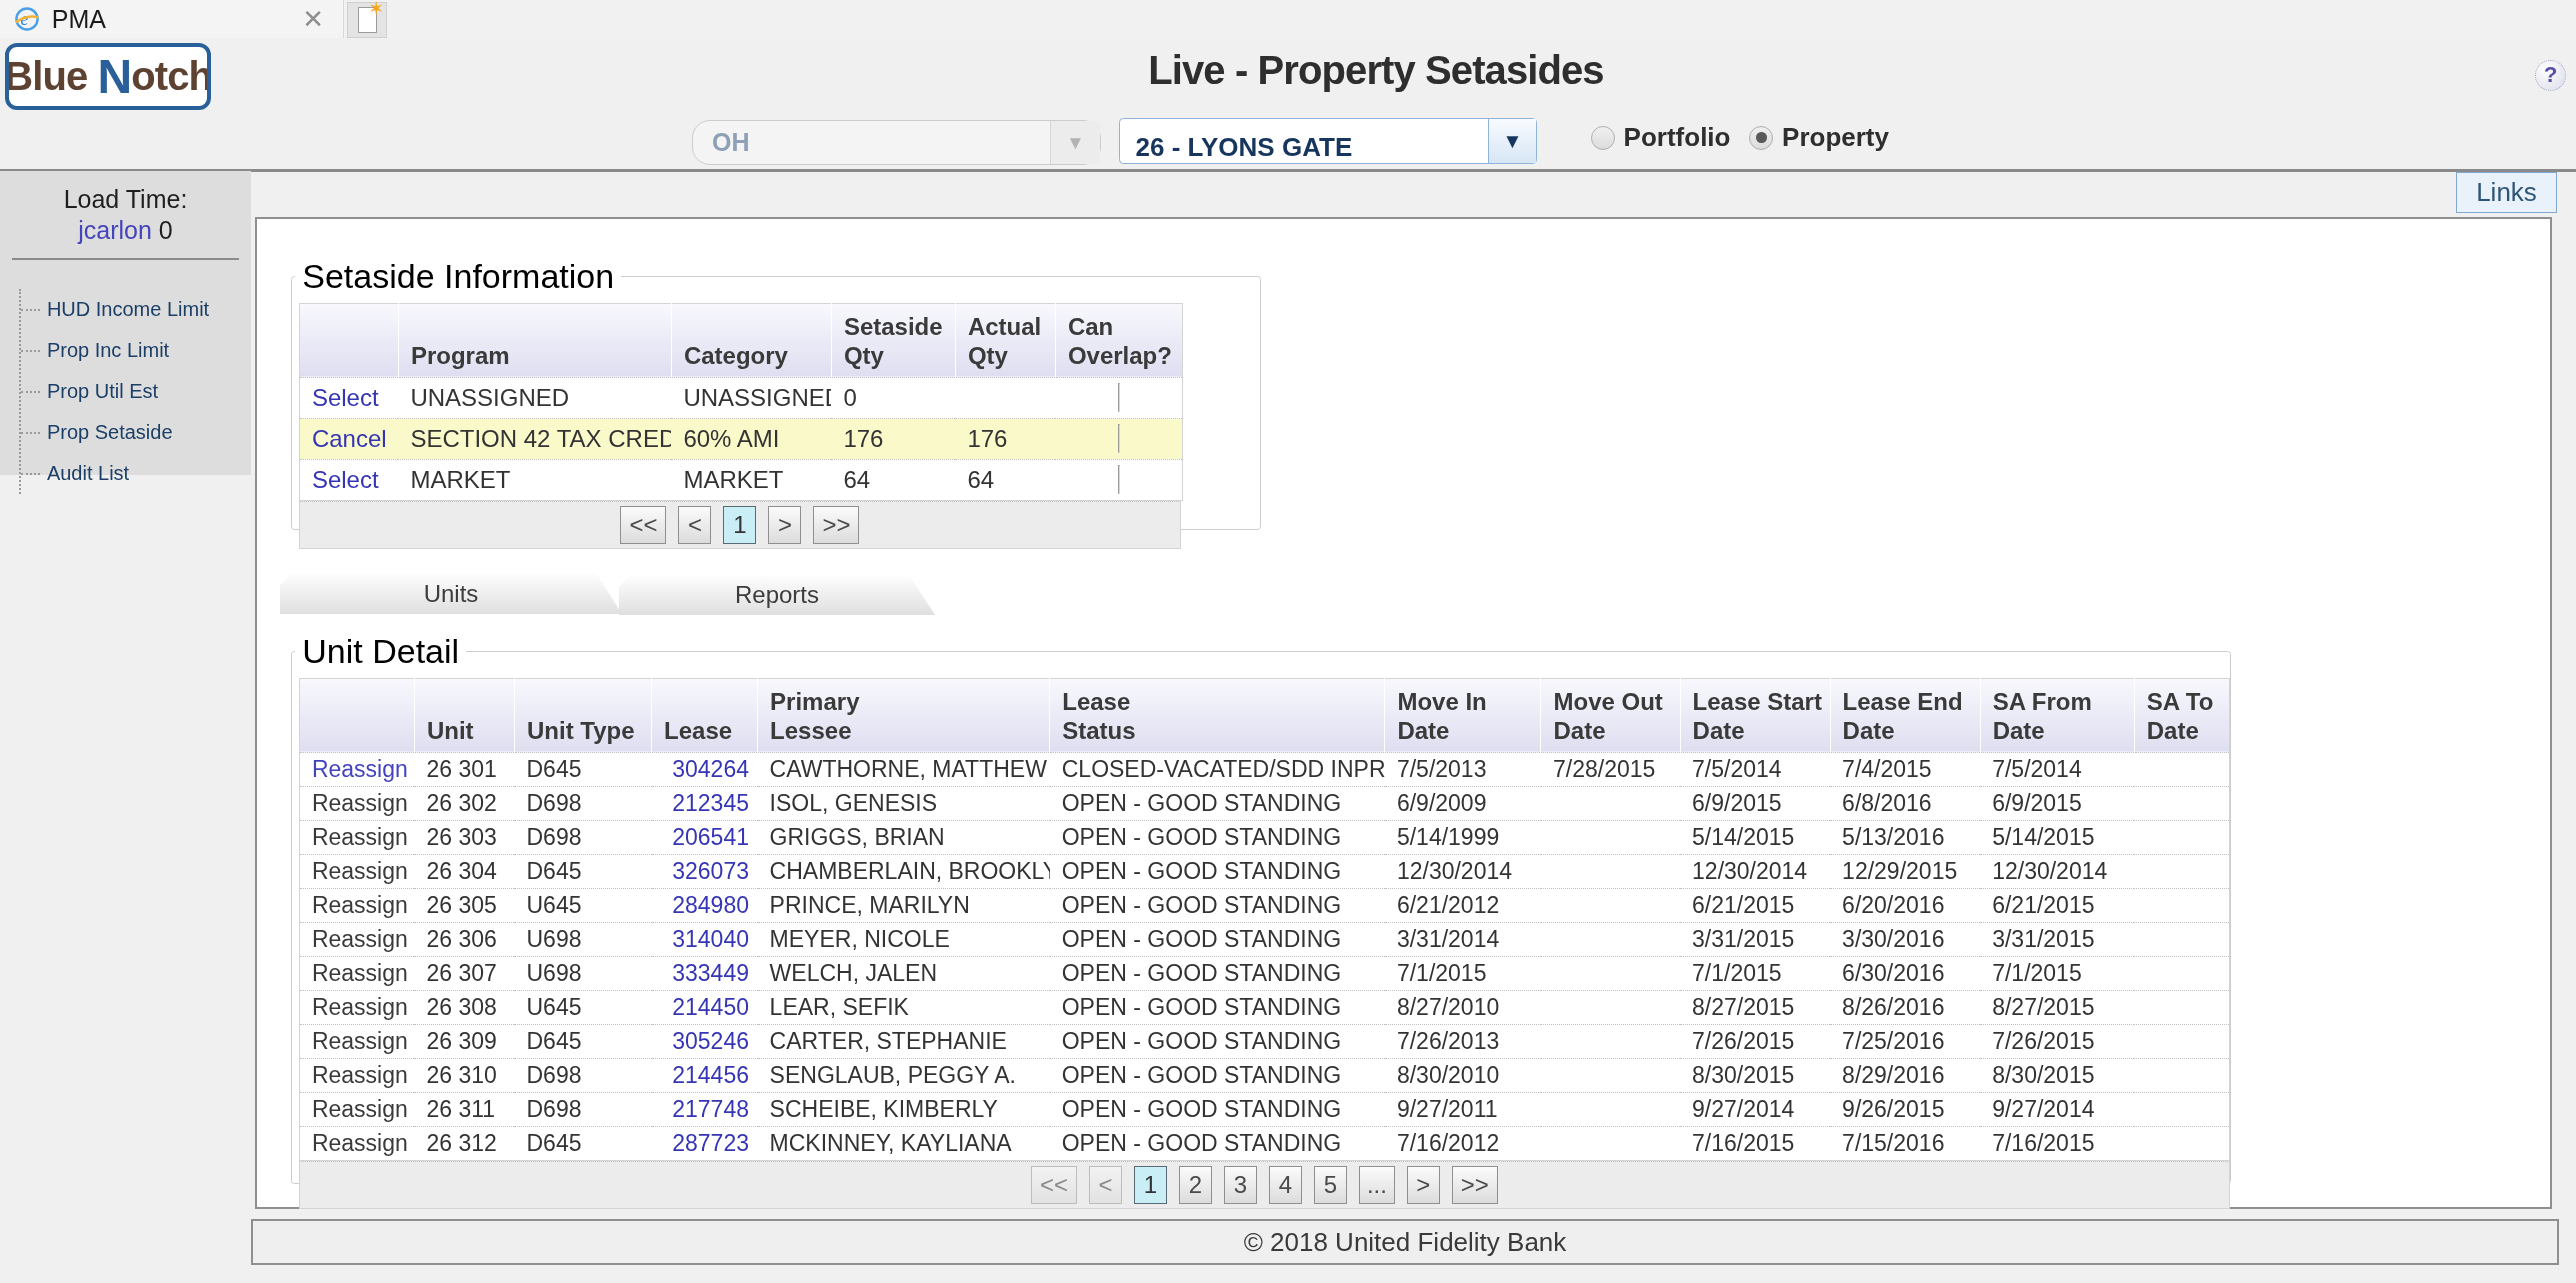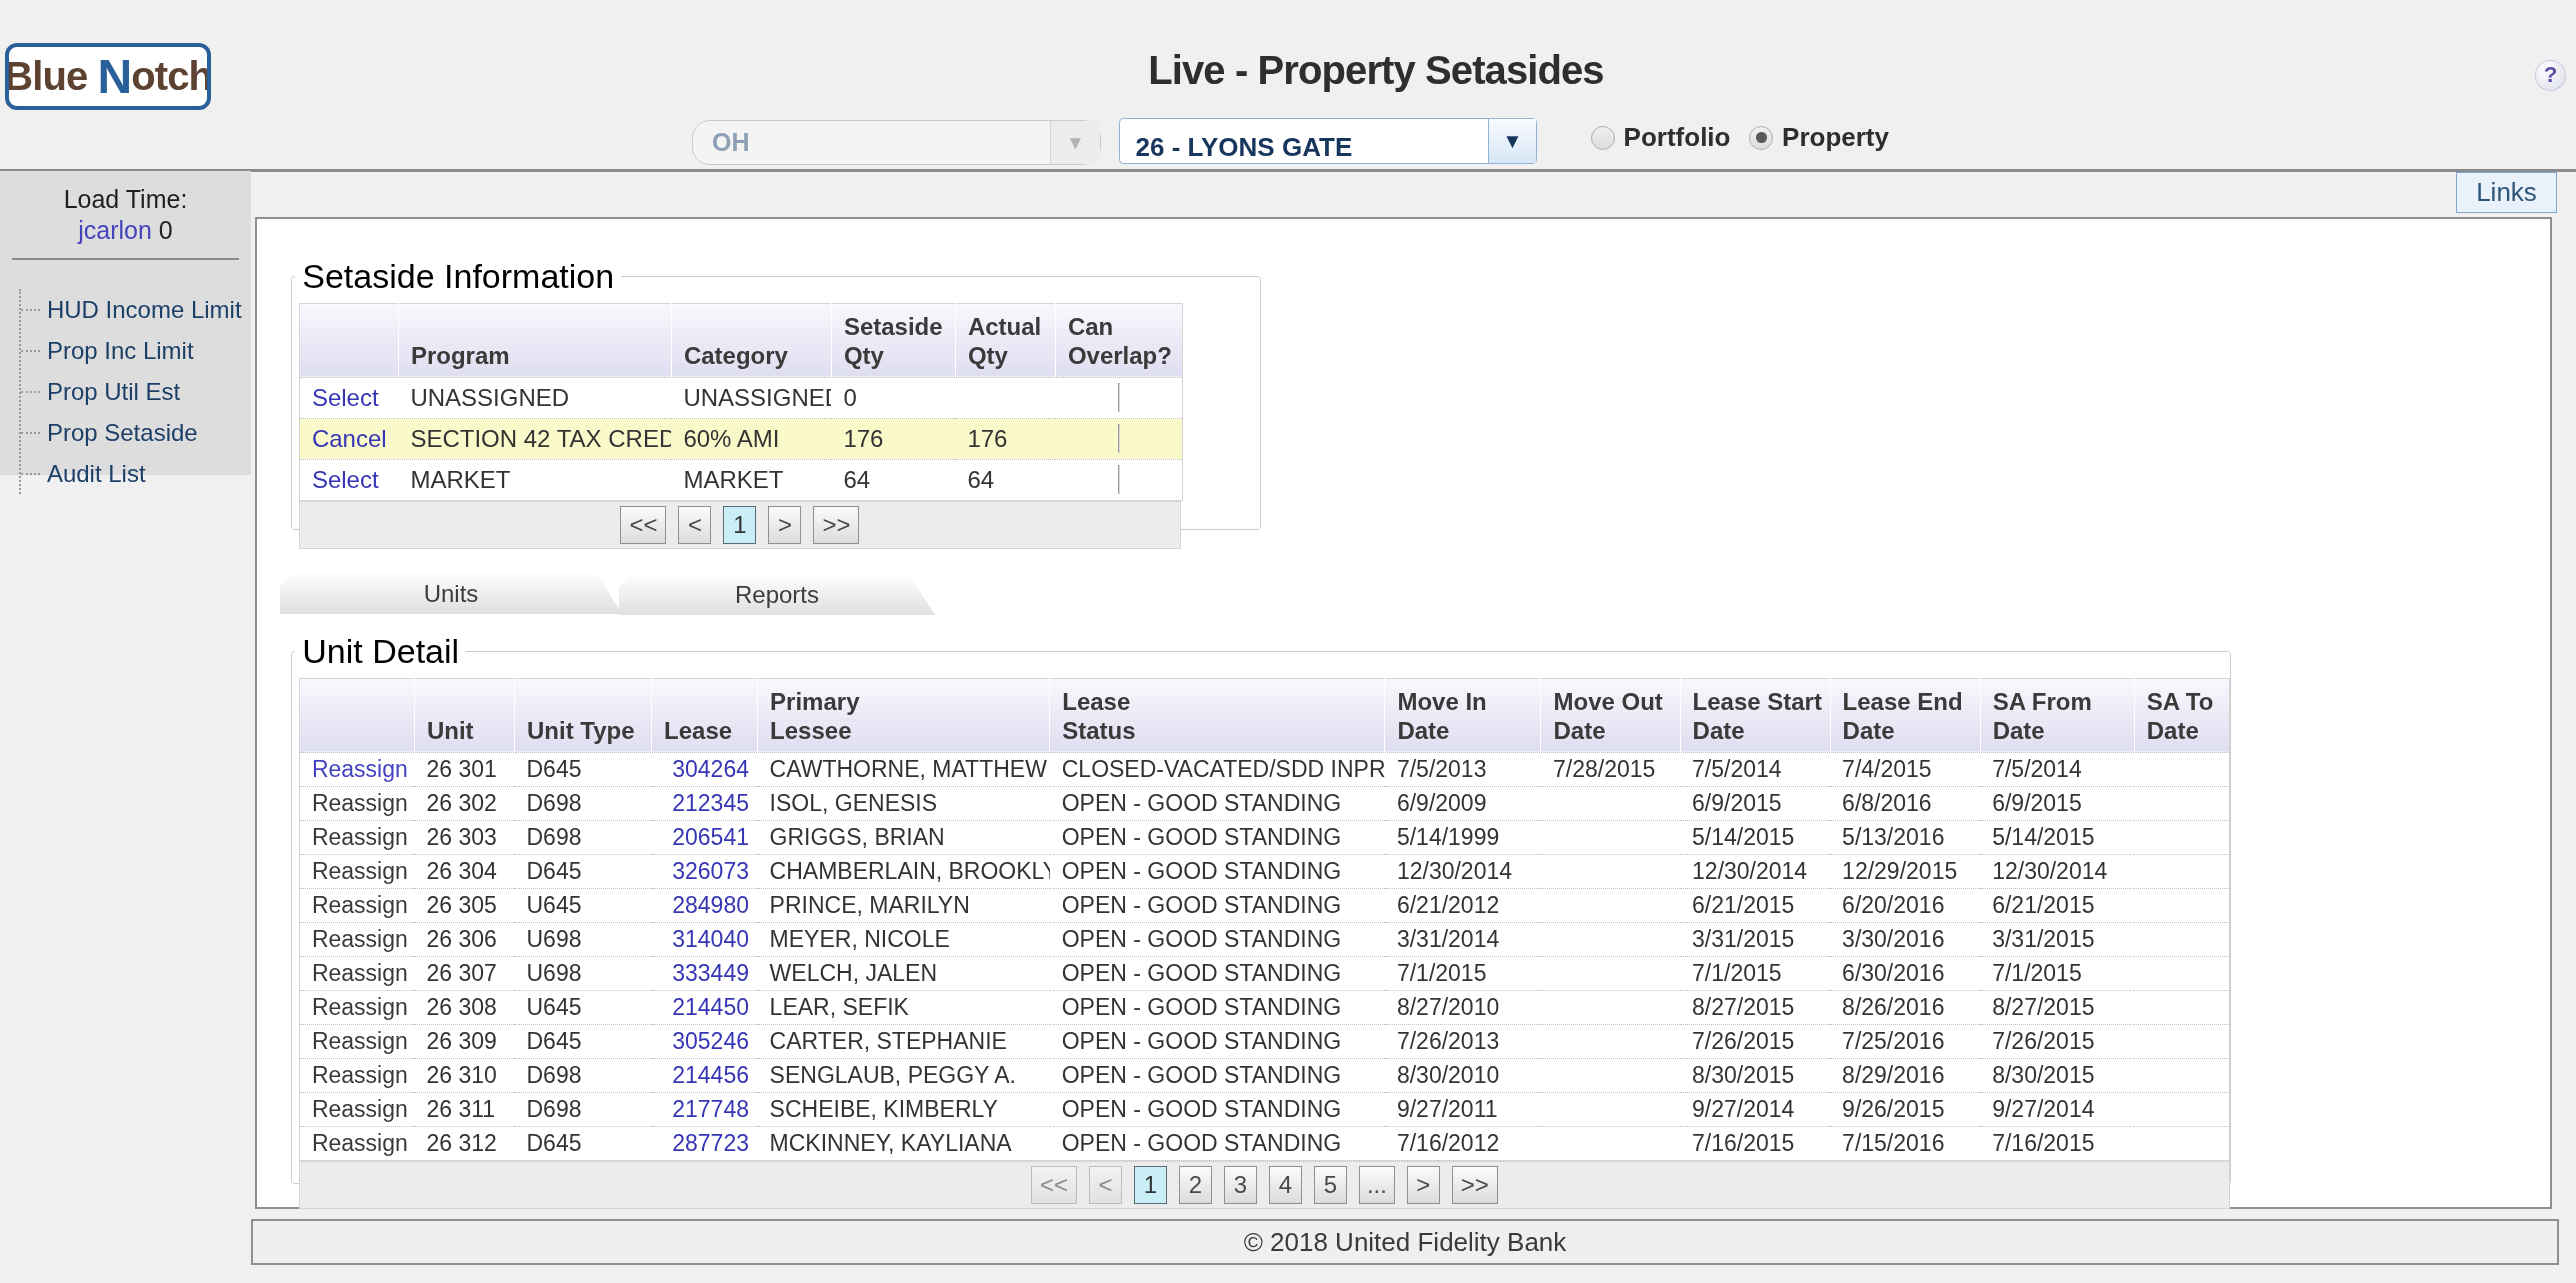--- a/index.html
+++ b/index.html
@@ -36,21 +36,21 @@
   .radio-item { display:flex; align-items:center; gap:8.6px; }
 
   .hsep { position:absolute; left:0; top:169px; width:2576px; height:2.6px; background:#8a8a8a; }
 
   
   .sidebar { position:absolute; left:0; top:171px; width:251px; height:304px; background:#dddddd; padding-top:13px; }
   .loadtime { text-align:center; font-size:25px; color:#1f1f1f; line-height:31px; }
   .loadtime .user { color:#4444bb; }
   .side-hr { margin:12px 12px 0 12px; border-top:2.6px solid #8a8a8a; }
   .side-list { list-style:none; margin:29px 0 0 19px; border-left:2.6px dotted #9a9a9a; }
-  .side-item { display:flex; align-items:center; height:41px; font-size:24px; color:#1c3f68; white-space:nowrap; cursor:pointer; }
+  .side-item { display:flex; align-items:center; height:41px; font-size:20px; color:#1c3f68; white-space:nowrap; cursor:pointer; }
   .side-item::before { content:""; width:19px; border-top:2.6px dotted #9a9a9a; margin-right:6.9px; }
 
   
   .nav { position:absolute; left:255px; top:171px; width:870px; height:44px; background:#edf3fb; border:1.7px solid #b9cfe8; display:flex; align-items:center; gap:41px; padding-left:36px; list-style:none; }
   .nav li { font-size:27.5px; color:#2f5576; white-space:nowrap; cursor:pointer; }
   .links-btn { position:absolute; left:2456px; top:172px; width:101px; height:41px; background:#e9f1fb; border:1.7px solid #7fa7d1; font-size:26px; color:#2f5576; display:flex; align-items:center; justify-content:center; cursor:pointer; }
 
   
   .panel { position:absolute; left:255px; top:217px; width:2297px; height:992px; background:#ffffff; border:2.6px solid #8f8f8f; }
 
@@ -95,20 +95,38 @@
   
   .cs0{width:99px}.cs1{width:273px}.cs2{width:160px}.cs3{width:124px}.cs4{width:100px}.cs5{width:127px}
   .cu0{width:115px}.cu1{width:100px}.cu2{width:137px}.cu3{width:106px}.cu4{width:292px}.cu5{width:335px}
   .cu6{width:156px}.cu7{width:139px}.cu8{width:150px}.cu9{width:150px}.cu10{width:154px}.cu11{width:95px}
 </style>
 </head>
 <body>
 
 <div id="screen">
 
+  <div class="tabbar">
+    <div class="tab">
+      <span class="ie-icon">
+        <svg viewBox="0 0 32 32" width="26" height="26">
+            <circle cx="16" cy="16" r="13" fill="none" stroke="#49a0e8" stroke-width="3"></circle>
+            <text x="8" y="23" font-size="22" fill="#2f81d6" font-family="Liberation Serif, serif" font-style="italic">e</text>
+            <path d="M2 20 Q16 10 30 14" stroke="#f2b233" stroke-width="3" fill="none"></path>
+          </svg>
+      </span>
+      <span class="tab-title">PMA</span>
+      <span class="tab-close">✕</span>
+    </div>
+    <div class="newtab">
+      <span class="newtab-page">
+          <span class="newtab-star">✶</span>
+        </span>
+    </div>
+  </div>
 
   <div class="logo"><span>Blue</span>&nbsp;<span class="n">N</span><span>otch</span></div>
   <div class="page-title">Live - Property Setasides</div>
   <div class="help-icon">?</div>
 
   <div class="sel-state">
     <span class="val">OH</span>
     <span class="arrow">▼</span>
   </div>
   <div class="sel-prop">

